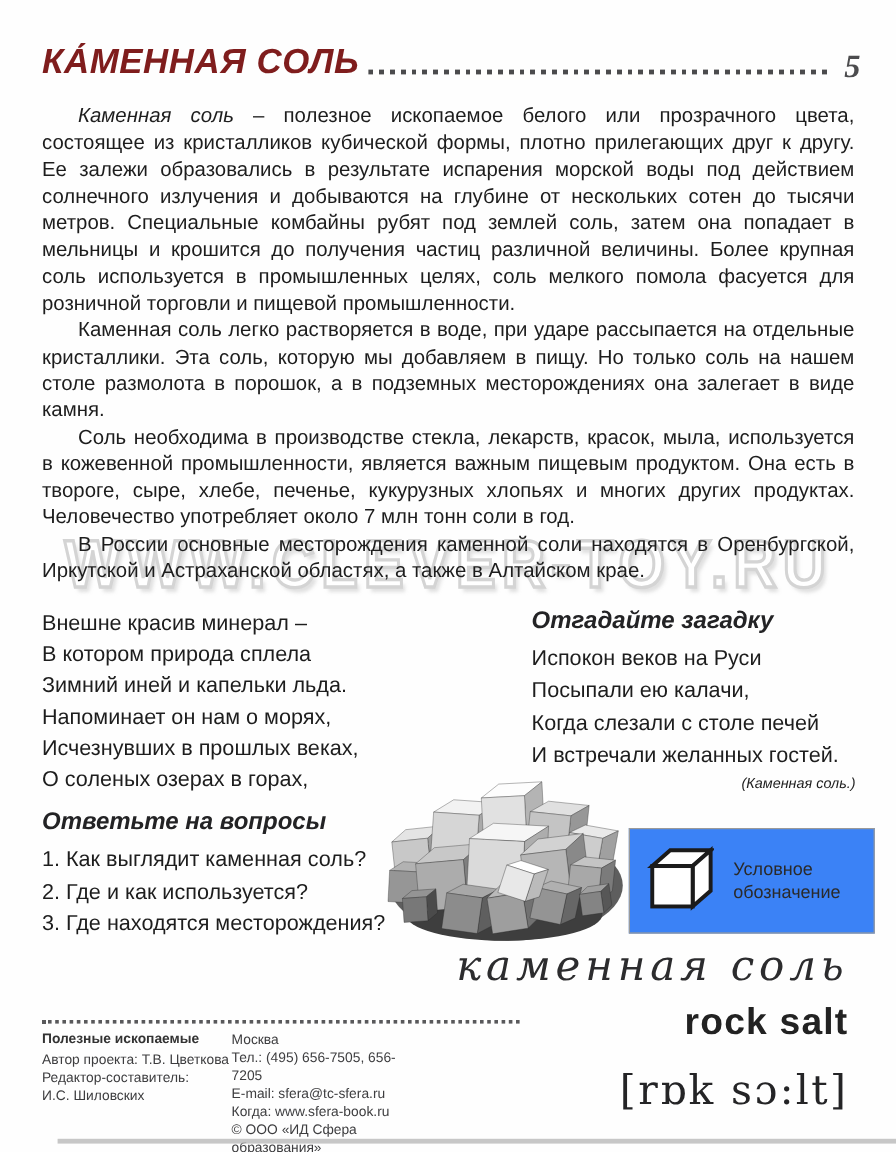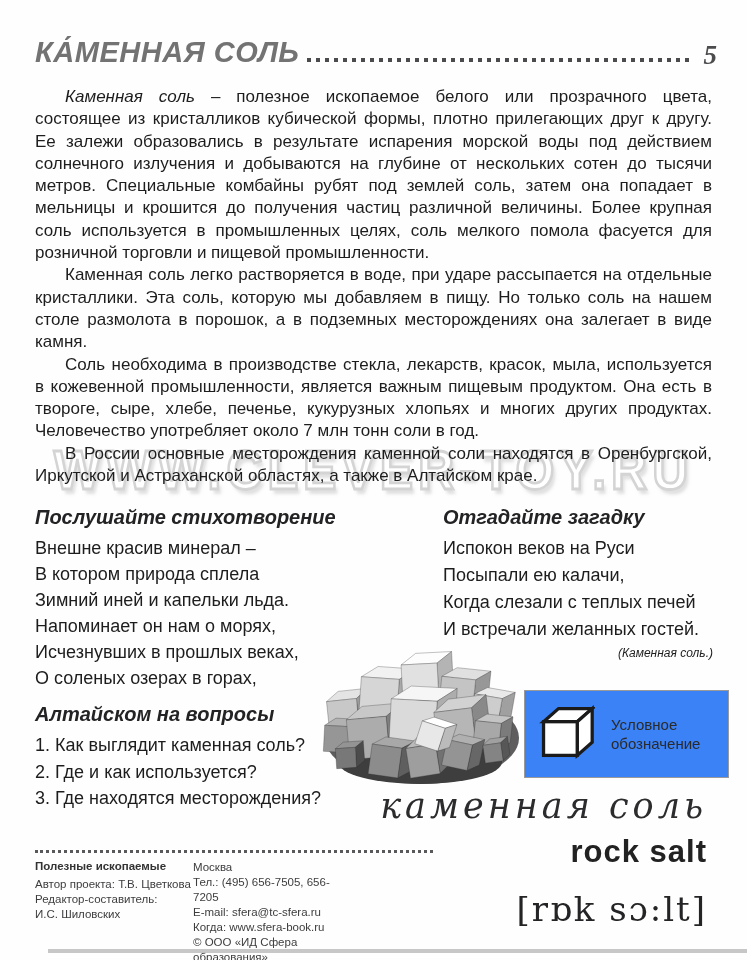--- a/index.html
+++ b/index.html
@@ -12,21 +12,21 @@
     color: #1d1d1d;
   }
 
   
   .title-row {
     position: absolute; top: 36px; left: 35px; right: 30px;
     display: flex; align-items: flex-end; z-index: 2;
   }
   .title-row h1 {
     margin: 0; font-size: 29px; font-weight: bold; font-style: italic;
-    letter-spacing: 0.5px; color: #737373; white-space: nowrap;
+    letter-spacing: 0.5px; color: #7f1d1d; white-space: nowrap;
   }
   .leader {
     flex: 1; height: 4px; margin: 0 10px 7px 8px;
     background-image: repeating-linear-gradient(90deg, #4b4b4d 0 4px, transparent 4px 9px);
   }
   .page-num {
     font-family: "Liberation Serif", serif; font-style: italic; font-weight: 600;
     font-size: 27px; color: #4c4c4e; margin-bottom: -2px;
   }
 
@@ -122,39 +122,38 @@
   </div>
 
   <div class="body-text">
     <p><span class="lead-italic">Каменная соль</span><span> – полезное ископаемое белого или прозрачного цвета, состоящее из кристалликов кубической формы, плотно прилегающих друг к другу. Ее залежи образовались в результате испарения морской воды под действием солнечного излучения и добываются на глубине от нескольких сотен до тысячи метров. Специальные комбайны рубят под землей соль, затем она попадает в мельницы и крошится до получения частиц различной величины. Более крупная соль используется в промышленных целях, соль мелкого помола фасуется для розничной торговли и пищевой промышленности.</span></p>
     <p>Каменная соль легко растворяется в воде, при ударе рассыпается на отдельные кристаллики. Эта соль, которую мы добавляем в пищу. Но только соль на нашем столе размолота в порошок, а в подземных месторождениях она залегает в виде камня.</p>
     <p>Соль необходима в производстве стекла, лекарств, красок, мыла, используется в кожевенной промышленности, является важным пищевым продуктом. Она есть в твороге, сыре, хлебе, печенье, кукурузных хлопьях и многих других продуктах. Человечество употребляет около 7 млн тонн соли в год.</p>
     <p>В России основные месторождения каменной соли находятся в Оренбургской, Иркутской и Астраханской областях, а также в Алтайском крае.</p>
   </div>
 
   <div class="col-left">
-    <div class="sec-head">Послушайте стихотворение</div>
     <div class="verse-line">Внешне красив минерал –</div>
     <div class="verse-line">В котором природа сплела</div>
     <div class="verse-line">Зимний иней и капельки льда.</div>
     <div class="verse-line">Напоминает он нам о морях,</div>
     <div class="verse-line">Исчезнувших в прошлых веках,</div>
     <div class="verse-line">О соленых озерах в горах,</div>
 
-    <div class="sec-head q-head">Алтайском на вопросы</div>
+    <div class="sec-head q-head">Ответьте на вопросы</div>
     <div class="q-line">1. Как выглядит каменная соль?</div>
     <div class="q-line">2. Где и как используется?</div>
     <div class="q-line">3. Где находятся месторождения?</div>
   </div>
 
   <div class="col-right">
     <div class="sec-head">Отгадайте загадку</div>
     <div class="riddle-line">Испокон веков на Руси</div>
     <div class="riddle-line">Посыпали ею калачи,</div>
-    <div class="riddle-line">Когда слезали с теплых печей</div>
+    <div class="riddle-line">Когда слезали с столе печей</div>
     <div class="riddle-line">И встречали желанных гостей.</div>
     <div class="riddle-answer">(Каменная соль.)</div>
   </div>
 
   <div class="salt-photo">
     <svg id="salt-svg" width="222" height="162" viewBox="0 0 222 162" xmlns="http://www.w3.org/2000/svg">
         <ellipse cx="108" cy="104" rx="97" ry="46" fill="#5e5e5e"></ellipse>
         <ellipse cx="106" cy="128" rx="82" ry="22" fill="#3e3e3e"></ellipse>
         <g transform="rotate(-6 29 81)" stroke="rgba(40,40,40,0.4)" stroke-width="0.7">
           <polygon points="14,66 26.6,57 56.6,57 44,66" fill="#e4e4e4"></polygon>

